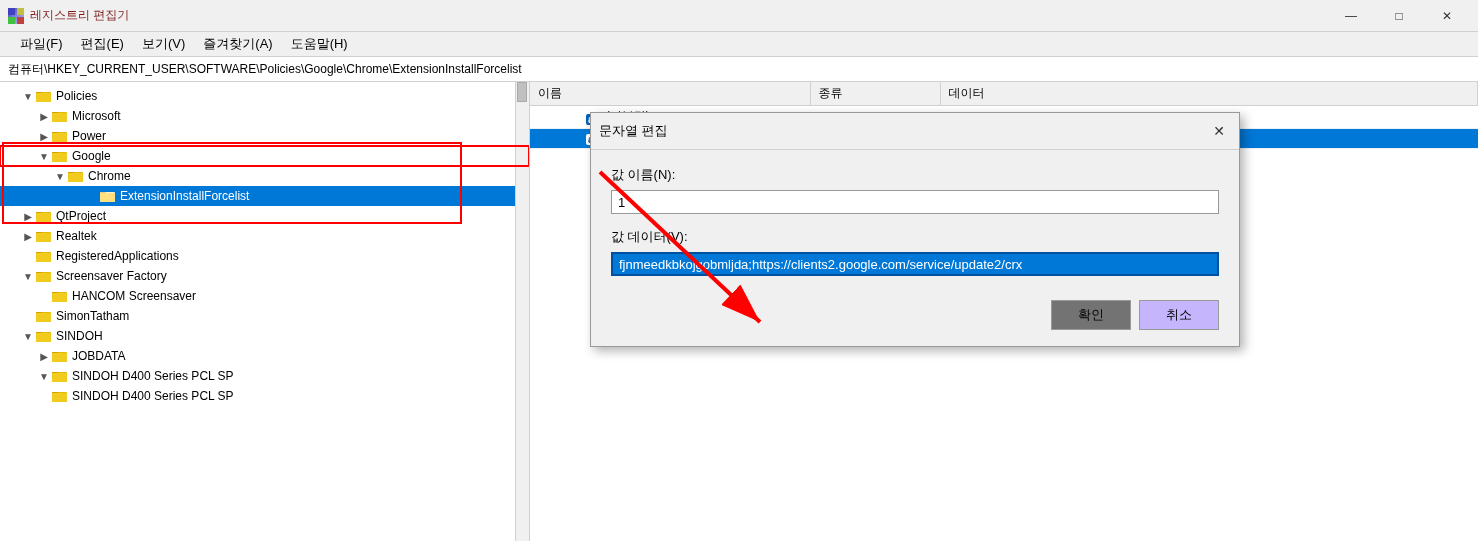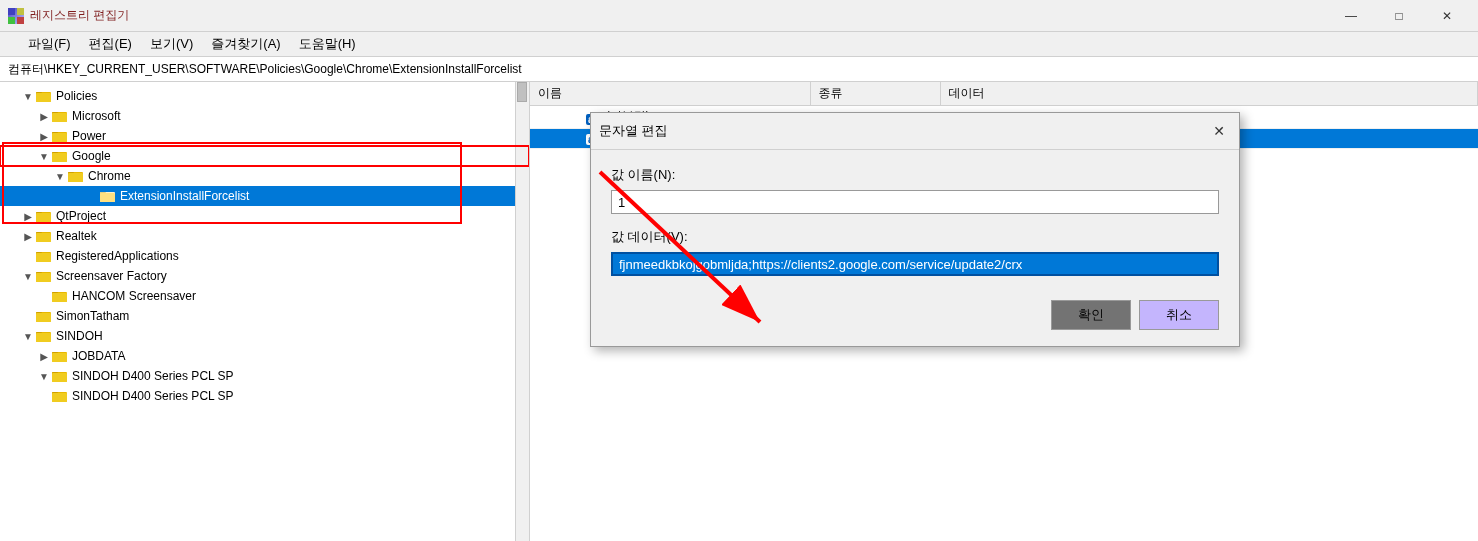--- a/index.html
+++ b/index.html
@@ -59,21 +59,21 @@
       align-items: center;
       justify-content: center;
       font-size: 12px;
       color: #333;
     }
 
     
     .menu-bar {
       display: flex;
       align-items: center;
-      padding: 2px 20px;
+      padding: 2px 12px;
       height: 24px;
       background: #f0f0f0;
       gap: 2px;
     }
     .menu-item {
       padding: 2px 8px;
       cursor: pointer;
       font-size: 13px;
     }
 

